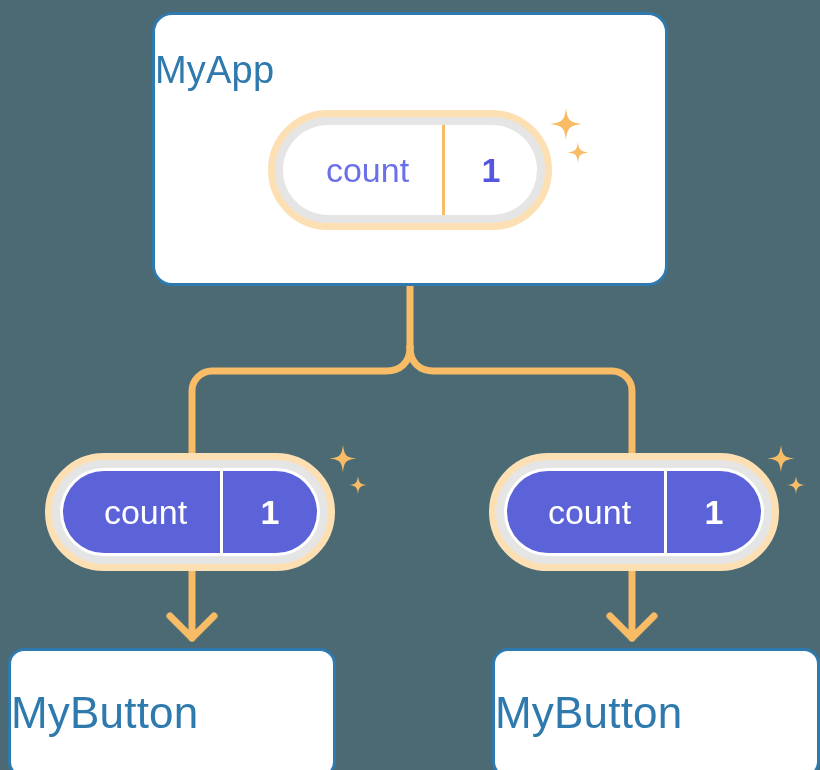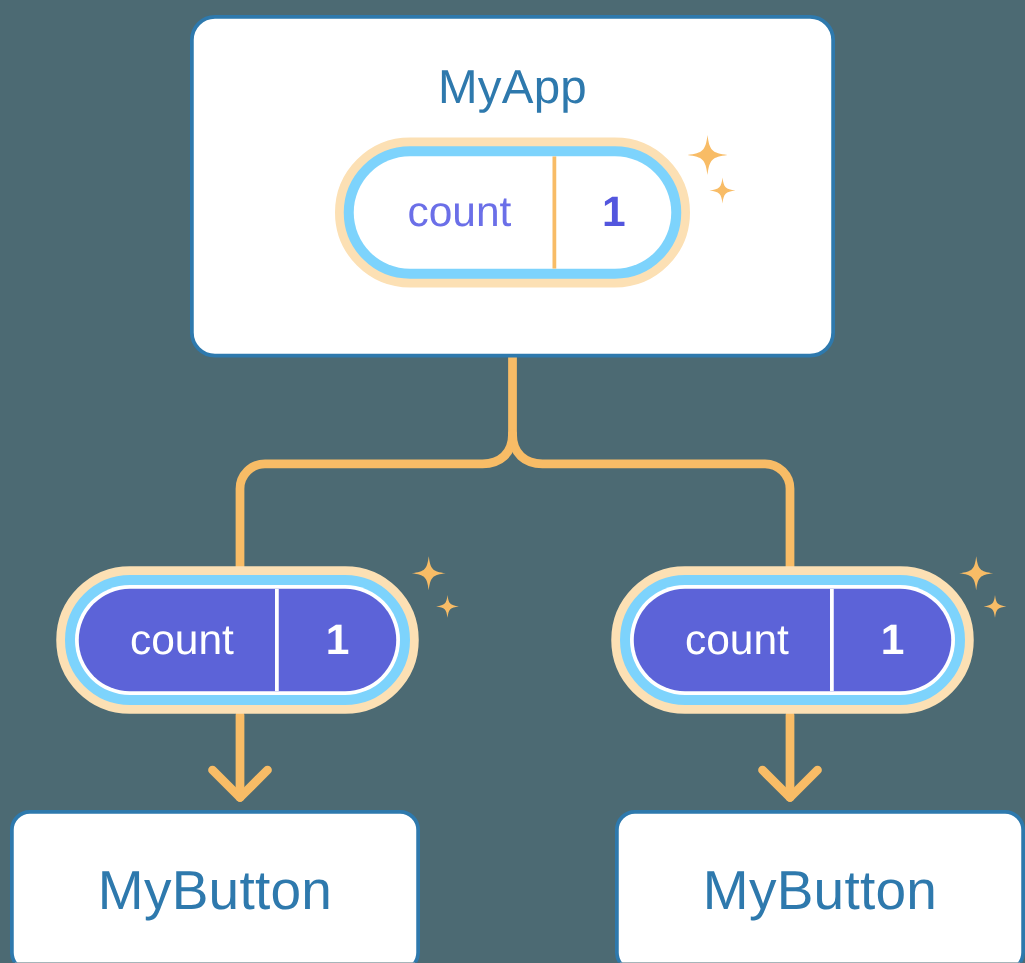--- a/index.html
+++ b/index.html
@@ -30,21 +30,21 @@
 
   
   .card {
     position: absolute;
     box-sizing: border-box;
     background: #FFFFFF;
     border: 3px solid #2E79AD;
     border-radius: 18px;
     display: flex;
     flex-direction: column;
-    align-items: center;
+    align-items: flex-start;
   }
   .card-title {
     color: #2E79AD;
     font-size: 38px;
     font-weight: 400;
     letter-spacing: 0.2px;
     line-height: 1;
     white-space: nowrap;
   }
 
@@ -75,21 +75,21 @@
   }
 
   
   .pill {
     position: absolute;
     box-sizing: border-box;
     display: flex;
     align-items: stretch;
     border-radius: 999px;
     
-    background: #7dd3fc;
+    background: #e5e5e5;
     border: 7px solid #FCE0B4;
     box-shadow: 0 0 0 0 transparent;
   }
   .pill-inner {
     flex: 1 1 auto;
     display: flex;
     align-items: stretch;
     border-radius: 999px;
     margin: 8px;
     overflow: hidden;

